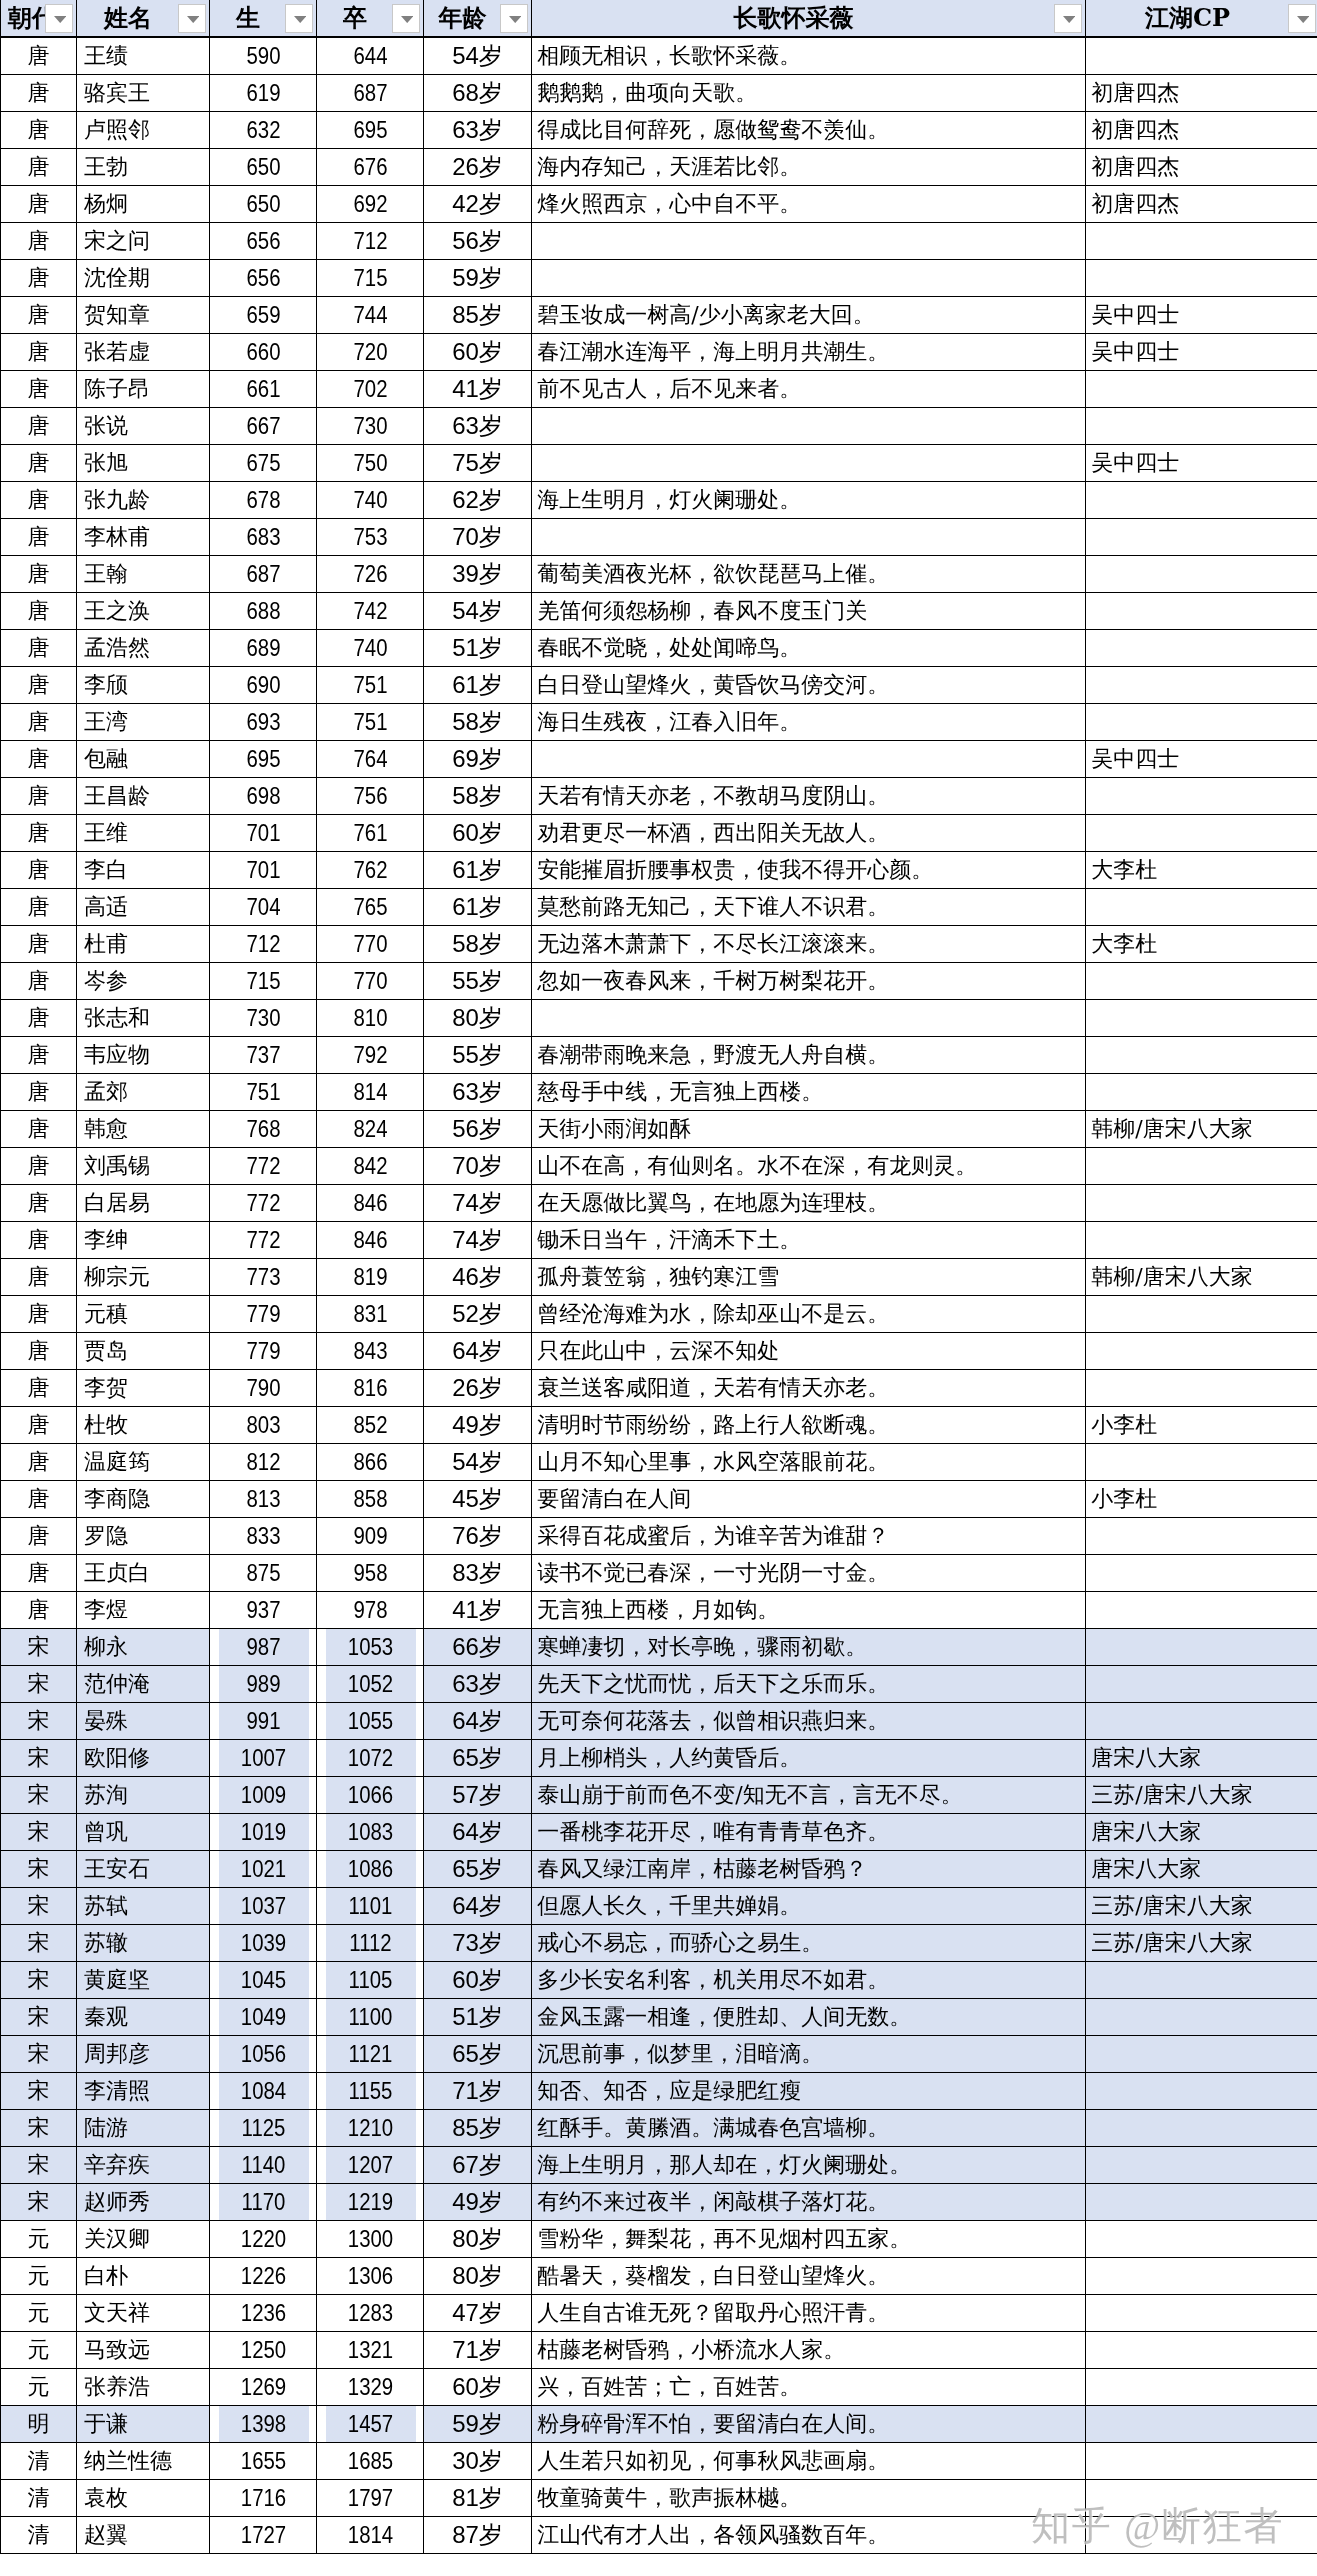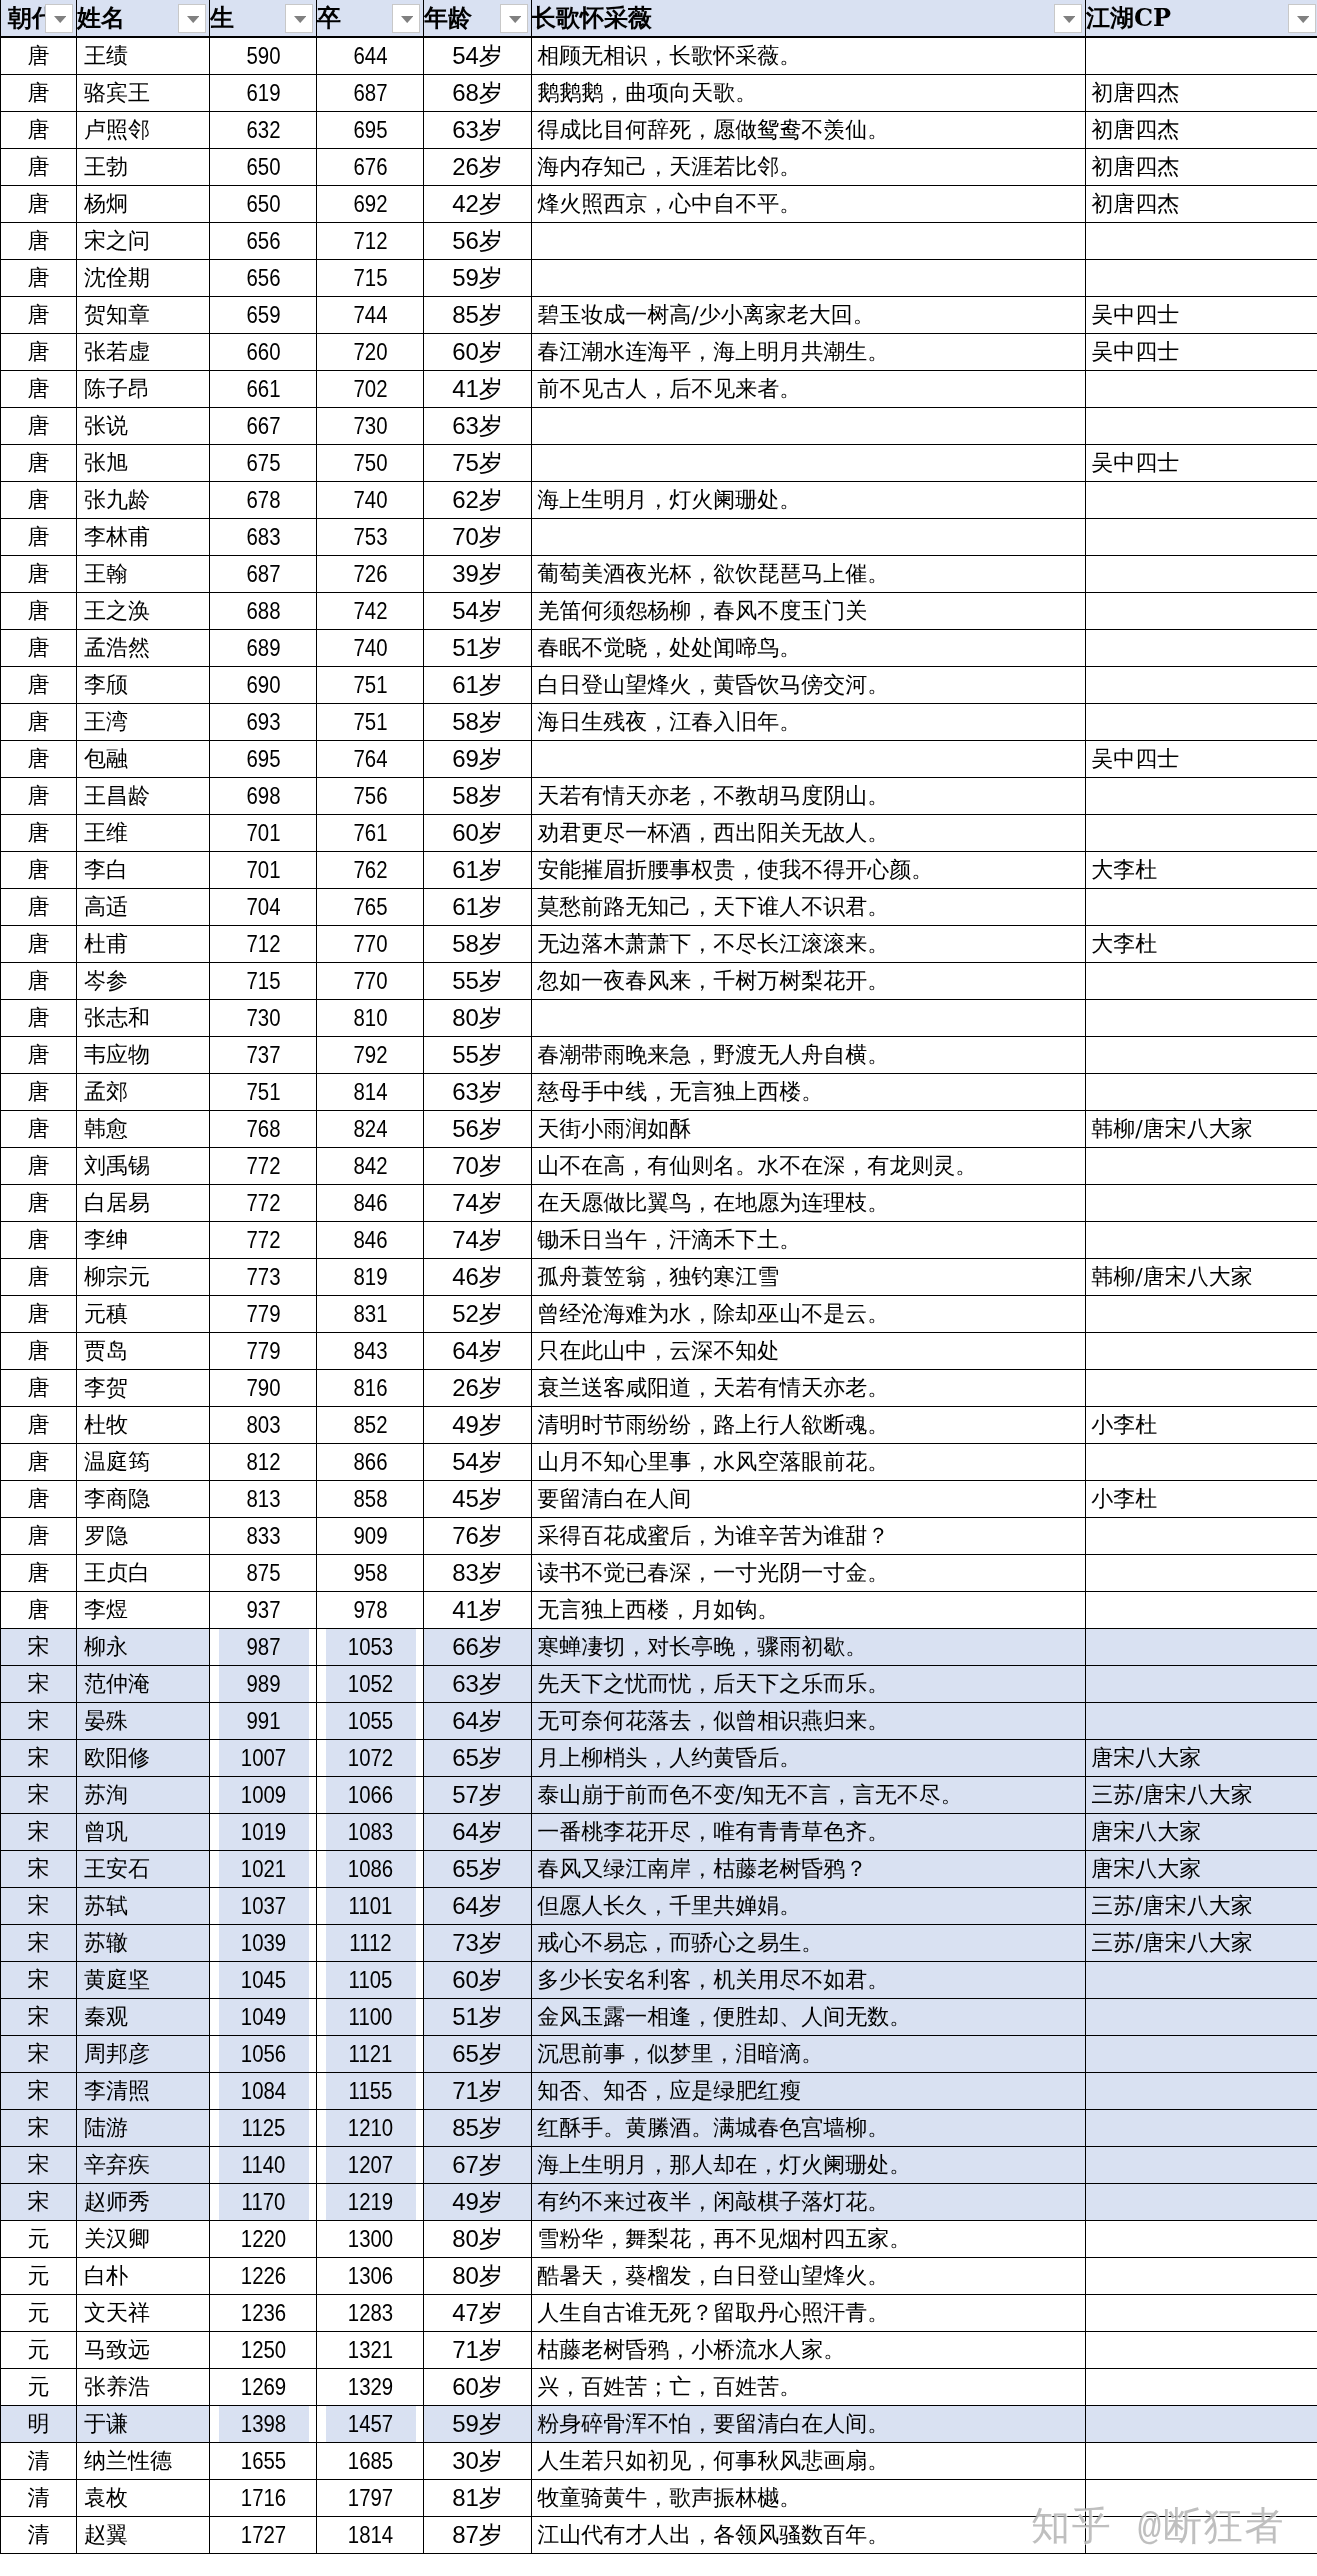--- a/index.html
+++ b/index.html
@@ -10,35 +10,35 @@
   table.sheet col.c-name { width: 133px; }
   table.sheet col.c-born { width: 107px; }
   table.sheet col.c-died { width: 107px; }
   table.sheet col.c-age { width: 108px; }
   table.sheet col.c-quote { width: 554px; }
   table.sheet col.c-cp { width: 234px; }
   th, td { border: 1.8px solid #000; padding: 0; height: 37px; box-sizing: border-box;
            font-size: 22px; line-height: 1; white-space: nowrap; overflow: visible; }
   thead th { background: #d9e1f2; height: 37px; font-weight: bold; position: relative;
              border-top: none; border-bottom: 2.7px solid #000; }
-  thead th .hlabel { display: block; text-align: left; padding-right: 30px; font-size: 24px; }
+  thead th .hlabel { display: block; text-align: center; padding-right: 30px; font-size: 24px; }
   thead th.th-dyn .hlabel { text-align: left; padding-left: 7.1px; overflow: hidden; width: 36px; }
   .filter-btn { position: absolute; right: 2.7px; top: 4.4px; width: 28.4px; height: 28.4px;
                 background: #fff; border: 0.9px solid #c8c8c8; box-sizing: border-box; cursor: pointer; }
   .filter-btn svg { position: absolute; left: 8px; top: 10.7px; }
   td.dyn { text-align: center; }
   td.name { text-align: left; padding-left: 7.1px; }
   td.num { text-align: center; font-family: "Liberation Sans", "DejaVu Sans", sans-serif; font-size: 24px; transform: scaleX(0.85); }
   td.age { text-align: center; font-family: "Liberation Sans", "DejaVu Sans", sans-serif; font-size: 24px; }
   td.quote { text-align: left; padding-left: 5.3px; overflow: visible; position: relative; }
   td.cp { text-align: left; padding-left: 5.3px; }
   tr.song td, tr.ming td { background: #d9e1f2; }
   tr.plain td { background: #ffffff; }
   .watermark { position: absolute; left: 1031px; top: 2499px; font-size: 39px;
-               color: rgba(170,170,170,0.75); font-family: Liberation Mono, monospace;
+               color: rgba(170,170,170,0.75); font-family: Liberation Serif, serif;
                letter-spacing: 1.8px; pointer-events: none;
                text-shadow: 0.9px 0.9px 0 rgba(255,255,255,0.8); }
 </style>
 </head>
 <body>
 
 <table class="sheet">
   <colgroup>
     <col class="c-dyn">
       <col class="c-name">

